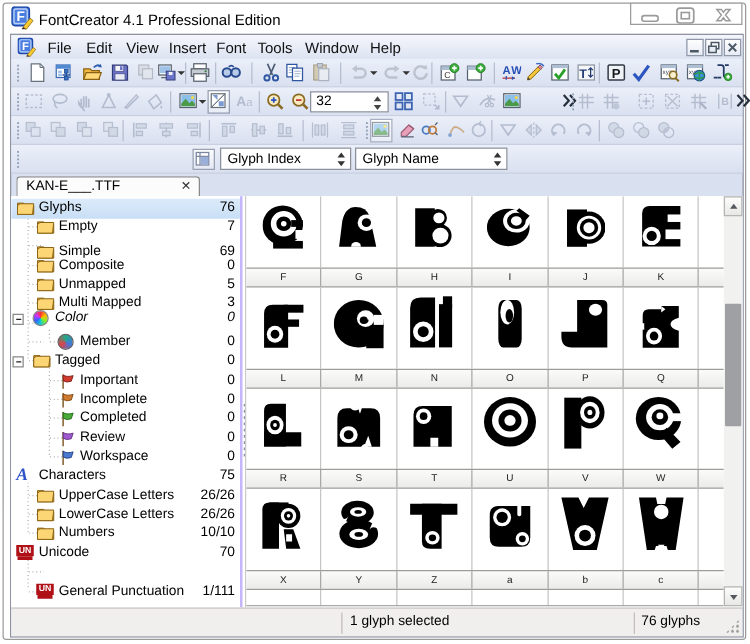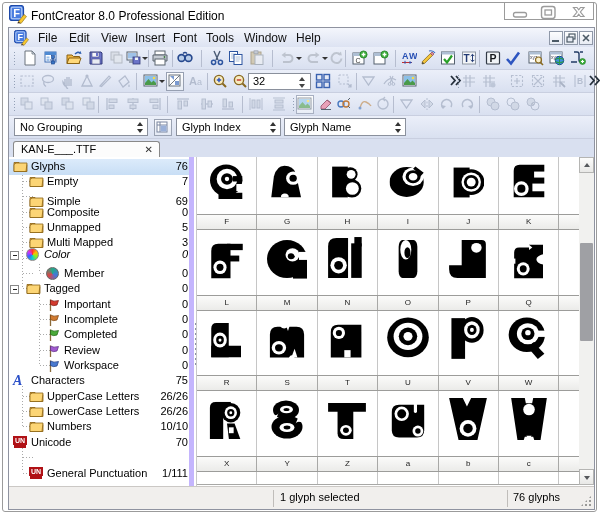--- a/index.html
+++ b/index.html
@@ -14,21 +14,21 @@
 .mdibtns div{width:14px;height:14px;border:1px solid #8f98a8;background:linear-gradient(#fdfdfe,#e8ecf4);margin-left:1px;position:relative}
 .tb{position:absolute;left:0;width:585px;height:23px;background:linear-gradient(#ebeff9,#d9e0f0);border-bottom:1px solid #c9cfe0}
 .grip{position:absolute;top:4px;width:3px;height:15px;background-image:radial-gradient(circle,#93a0b6 0.8px,transparent 1px);background-size:3px 3px}
 .sep{position:absolute;top:3px;width:1px;height:17px;background:#b6bdcf}
 .ti{position:absolute;top:3px;width:16px;height:16px}
 .dis{opacity:.62}
 .dar{position:absolute;top:10px;width:0;height:0;border-left:3px solid transparent;border-right:3px solid transparent;border-top:3px solid #333}
 .combo{position:absolute;height:18px;background:#fff;border:1px solid #8a909c;font-size:11px;color:#000;line-height:16px;padding-left:5px}
 .tab{position:absolute;left:4px;top:2px;width:147px;height:16px;background:#fcfcfc;border:1px solid #898989;border-bottom:0;border-radius:3px 3px 0 0;font-size:11px;line-height:15px;padding-left:7px;color:#000}
 .main{position:absolute;left:0;top:129px;width:585px;height:329px;background:#fff}
-.tree{position:absolute;left:0;top:0;width:185px;height:329px;background:#fff;border-right:5px solid #c4b5fd;overflow:hidden}
+.tree{position:absolute;left:0;top:0;width:185px;height:329px;background:#fff;border-right:2px solid #c4b5fd;overflow:hidden}
 .trow{position:absolute;left:0;width:184px;height:16px;font-size:11px;color:#000}
 .tlbl{position:absolute;top:1px}
 .tval{position:absolute;right:5px;top:1px}
 .grid{position:absolute;left:187px;top:0;width:383px;height:329px;background:#fff;overflow:hidden;border-left:1px solid #c9c9c9}
 .lrow{position:absolute;left:0;width:383px;height:16px;background:linear-gradient(#fbfbfa,#ebebe9);border-top:1px solid #9c9c9a;border-bottom:1px solid #9c9c9a;display:flex}
 .lrow div{width:60.4px;border-right:1px solid #a8a8a6;font-size:8px;color:#222;text-align:center;line-height:14px;flex:none}
 .grow{position:absolute;left:0;display:flex}
 .gcell{width:60.4px;border-right:1px solid #c6c6c6;position:relative;flex:none}
 .gcell svg{position:absolute;left:50%;transform:translateX(-50%)}
 .vscroll{position:absolute;left:570px;top:0;width:15px;height:328px;background:#f1f1ef}
@@ -38,21 +38,21 @@
 .ssep{position:absolute;top:3px;width:1px;height:17px;background:#c0bdba}
 </style></head><body>
 <div class="frame"></div>
 <div class="titleico"><svg width="18" height="19" viewBox="0 0 18 19">
       <rect x="0.5" y="0.5" width="14.0" height="15.0" rx="2.5" fill="#4a7de0" stroke="#1e49a8" stroke-width="1.2"></rect>
       <rect x="2.2" y="2.2" width="10.6" height="11.6" rx="1.5" fill="none" stroke="#b9d0f5" stroke-width="1.1"></rect>
       <text x="7.6" y="12.2" font-size="11.0" font-weight="bold" fill="#fff" text-anchor="middle">F</text>
       <path d="M9.5,16.5 L15.0,9.5 L17.5,11.5 L12.0,18.5 Z" fill="#f8c830" stroke="#8a6a10" stroke-width="0.6"></path>
       <path d="M8.2,18.3 L9.5,16.5 L11.8,18.4 Z" fill="#403020"></path>
     </svg></div>
-<div class="titletxt">FontCreator 8.0 Professional Edition</div>
+<div class="titletxt">FontCreator 4.1 Professional Edition</div>
 <div class="winbtns">
     <div><svg width="29" height="16" viewBox="0 0 29 16">
         <rect x="8.5" y="9.5" width="13" height="4.5" rx="2" fill="none" stroke="#9b9b9b" stroke-width="1.3"></rect>
       </svg></div>
     <div><svg width="29" height="16" viewBox="0 0 29 16">
         <rect x="7.5" y="3.5" width="13.5" height="12" rx="2.5" fill="none" stroke="#9b9b9b" stroke-width="1.4"></rect>
         <rect x="11" y="7" width="6.5" height="5" fill="none" stroke="#9b9b9b" stroke-width="1.3"></rect>
       </svg></div>
     <div><svg width="29" height="16" viewBox="0 0 29 16">
         <path d="M9.5,4.5 L13,4.5 L14.75,6.8 L16.5,4.5 L20,4.5 L16.4,9 L20,13.5 L16.5,13.5 L14.75,11.2 L13,13.5 L9.5,13.5 L13.1,9 Z" fill="none" stroke="#9b9b9b" stroke-width="1.2" stroke-linejoin="miter"></path>
@@ -464,24 +464,20 @@
           <circle cx="10" cy="10" r="4" fill="#c8d0de" stroke="#9aa5ba"></circle>
         </svg></div>
 <div class="ti dis" style="left:516px"><svg width="16" height="16" viewBox="0 0 16 16">
           <circle cx="6" cy="6" r="4" fill="#c8d0de" stroke="#9aa5ba"></circle>
           <circle cx="10" cy="10" r="4" fill="none" stroke="#9aa5ba"></circle>
           <path d="M7,7 a4,4 0 0 0 2,2" stroke="#9aa5ba"></path>
         </svg></div>
 </div>
 <div class="tb" style="top:88px;height:23px">
 <div class="grip" style="left:4px"></div>
-<div class="combo" style="left:5px;top:2px;width:134px">No Grouping<div style="position:absolute;right:3px;top:3px;width:7px;height:11px">
-          <div style="position:absolute;left:0;top:0;width:0;height:0;border-left:3.5px solid transparent;border-right:3.5px solid transparent;border-bottom:4px solid #333"></div>
-          <div style="position:absolute;left:0;bottom:0;width:0;height:0;border-left:3.5px solid transparent;border-right:3.5px solid transparent;border-top:4px solid #333"></div>
-        </div></div>
 <div class="ti" style="left:145px;top:3px;width:18px;height:17px;background:linear-gradient(#fafbfd,#e4e9f4);border:1px solid #9aa2b2"><svg width="14" height="14" viewBox="0 0 14 14">
           <rect x="2" y="2" width="10" height="10" fill="#fff" stroke="#7a86a0"></rect>
           <path d="M2,5 h10 M5,2 v10" stroke="#7a86a0"></path>
           <rect x="5.5" y="5.5" width="6" height="6" fill="#9ab0d8"></rect>
         </svg></div>
 <div class="combo" style="left:275px;top:2px;width:122px">Glyph Name<div style="position:absolute;right:3px;top:3px;width:7px;height:11px">
           <div style="position:absolute;left:0;top:0;width:0;height:0;border-left:3.5px solid transparent;border-right:3.5px solid transparent;border-bottom:4px solid #333"></div>
           <div style="position:absolute;left:0;bottom:0;width:0;height:0;border-left:3.5px solid transparent;border-right:3.5px solid transparent;border-top:4px solid #333"></div>
         </div></div>
 <div class="combo" style="left:167px;top:2px;width:105px">Glyph Index<div style="position:absolute;right:3px;top:3px;width:7px;height:11px">

